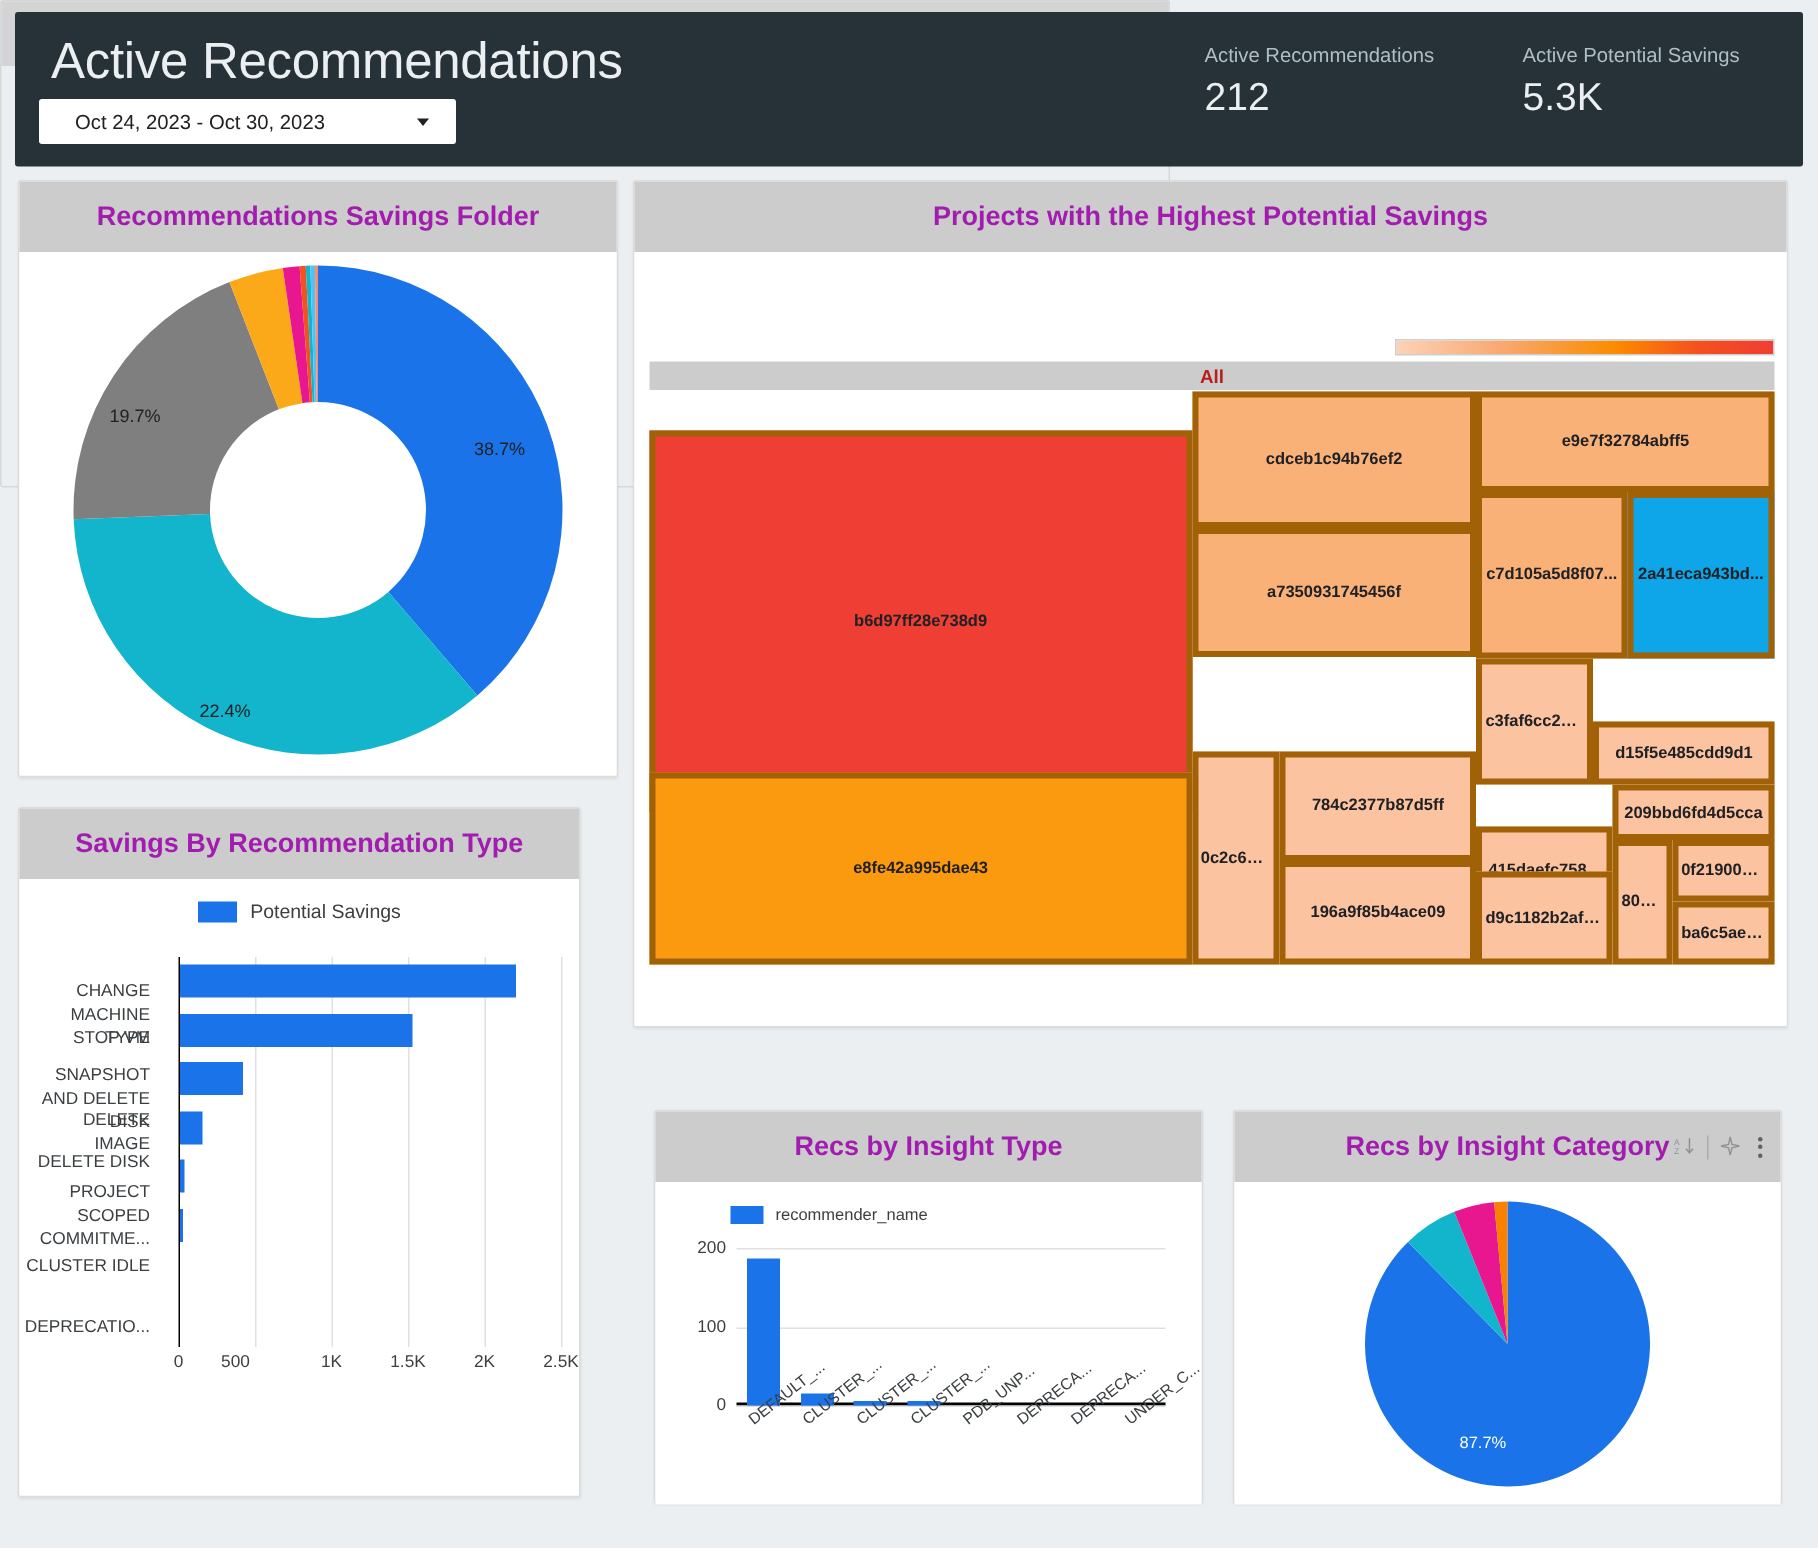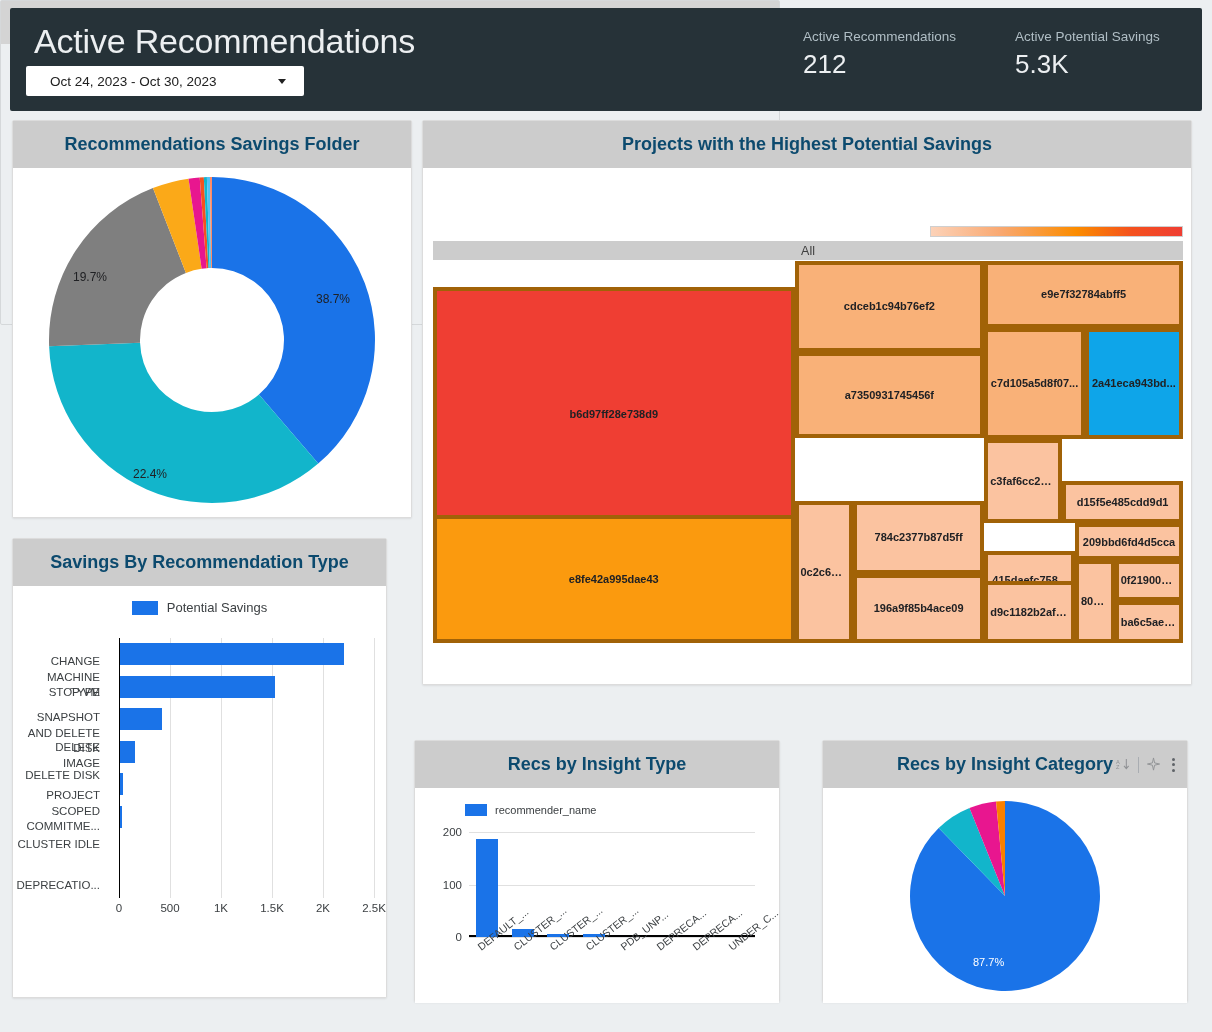--- a/index.html
+++ b/index.html
@@ -45,21 +45,21 @@
     position: absolute; background: #ffffff;
     border: 1px solid #dcdcdc; border-radius: 2px;
     box-shadow: 0 1px 2px rgba(0,0,0,0.08);
   }
   .panel-head {
     height: 47px; background: #cccccc;
     display: flex; align-items: center; justify-content: center;
     position: relative;
   }
   .panel-title {
-    font-size: 18px; font-weight: bold; color: #0c4a6e; text-align: center;
+    font-size: 18px; font-weight: bold; color: #a21caf; text-align: center;
   }
   .panel-body { position: relative; background: #ffffff; }
 
   
   #panel-donut { left: 12px; top: 120px; width: 400px; height: 398px; }
   #donut-body { width: 100%; height: 349px; }
   .donut-pct {
     position: absolute; font-size: 12px; color: #202124; font-weight: 400;
   }
 
@@ -90,21 +90,21 @@
   #treemap-body { width: 100%; height: 516px; position: relative; }
   .tm-legend {
     position: absolute; left: 507px; top: 58px; width: 253px; height: 11px;
     background: linear-gradient(to right, #fcd2b8 0%, #f9a870 28%, #fb8c00 58%, #f4511e 80%, #ef3e33 100%);
     border: 1px solid #cfcfcf;
   }
   .tm-all-head {
     position: absolute; left: 10px; top: 73px; width: 750px; height: 19px;
     background: #cccccc; display: flex; align-items: center; justify-content: center;
   }
-  .tm-all-label { font-size: 12.5px; font-weight: normal; color: #404040; }
+  .tm-all-label { font-size: 12.5px; font-weight: bold; color: #b91c1c; }
   .tm-canvas { position: absolute; left: 10px; top: 93px; width: 750px; height: 382px; }
   .tm-cell {
     position: absolute; border: 4px solid #a16207; overflow: hidden;
     display: flex; align-items: center; justify-content: center;
     cursor: pointer;
     font-weight: bold;
   }
   .tm-cell span {
     font-size: 11px; color: #202124; white-space: nowrap;
     text-overflow: ellipsis; overflow: hidden; padding: 0 2px; text-align: center;
@@ -115,21 +115,21 @@
     left: 416px; top: 697px; width: 780px; height: 325px;
     background: #eceff1; border: 1px solid #d5d8da; border-radius: 2px;
     box-shadow: none;
   }
   #insight-head {
     height: 43px; background: #d4d4d4;
     display: flex; align-items: center; justify-content: center;
   }
   #insight-title { font-size: 15px; color: #3c4043; font-weight: 400; }
 
-  #panel-rectype { left: 414px; top: 740px; width: 366px; height: 262px; }
+  #panel-rectype { left: 436px; top: 740px; width: 366px; height: 262px; }
   #rectype-body { width: 100%; height: 215px; }
   #panel-reccat { left: 822px; top: 740px; width: 366px; height: 262px; }
   #reccat-body { width: 100%; height: 215px; }
 
   .head-tools {
     position: absolute; right: 8px; top: 0; height: 100%;
     display: flex; align-items: center; gap: 7px;
   }
   .tool-ico { opacity: 0.55; cursor: pointer; display: flex; align-items: center; }
   .tool-sep { width: 1px; height: 16px; background: #9aa0a6; opacity: 0.7; }
@@ -248,21 +248,21 @@
             <div>COMMITME...</div>
           </div>
           <div class="cat-label" style="top: 199px; right: 274px;">
             <div>CLUSTER IDLE</div>
           </div>
           <div class="cat-label" style="top: 240px; right: 274px;">
             <div>DEPRECATIO...</div>
           </div>
         </div>
     <div class="xtick" style="left: 106px;">0</div>
-        <div class="xtick" style="left: 157px;">500</div>
+        <div class="xtick" style="left: 144px;">500</div>
         <div class="xtick" style="left: 208px;">1K</div>
         <div class="xtick" style="left: 259px;">1.5K</div>
         <div class="xtick" style="left: 310px;">2K</div>
         <div class="xtick" style="left: 361px;">2.5K</div>
       </div>
   </div>
 
   <div class="panel" id="panel-treemap">
     <div class="panel-head">
       <div class="panel-title">Projects with the Highest Potential Savings</div>

